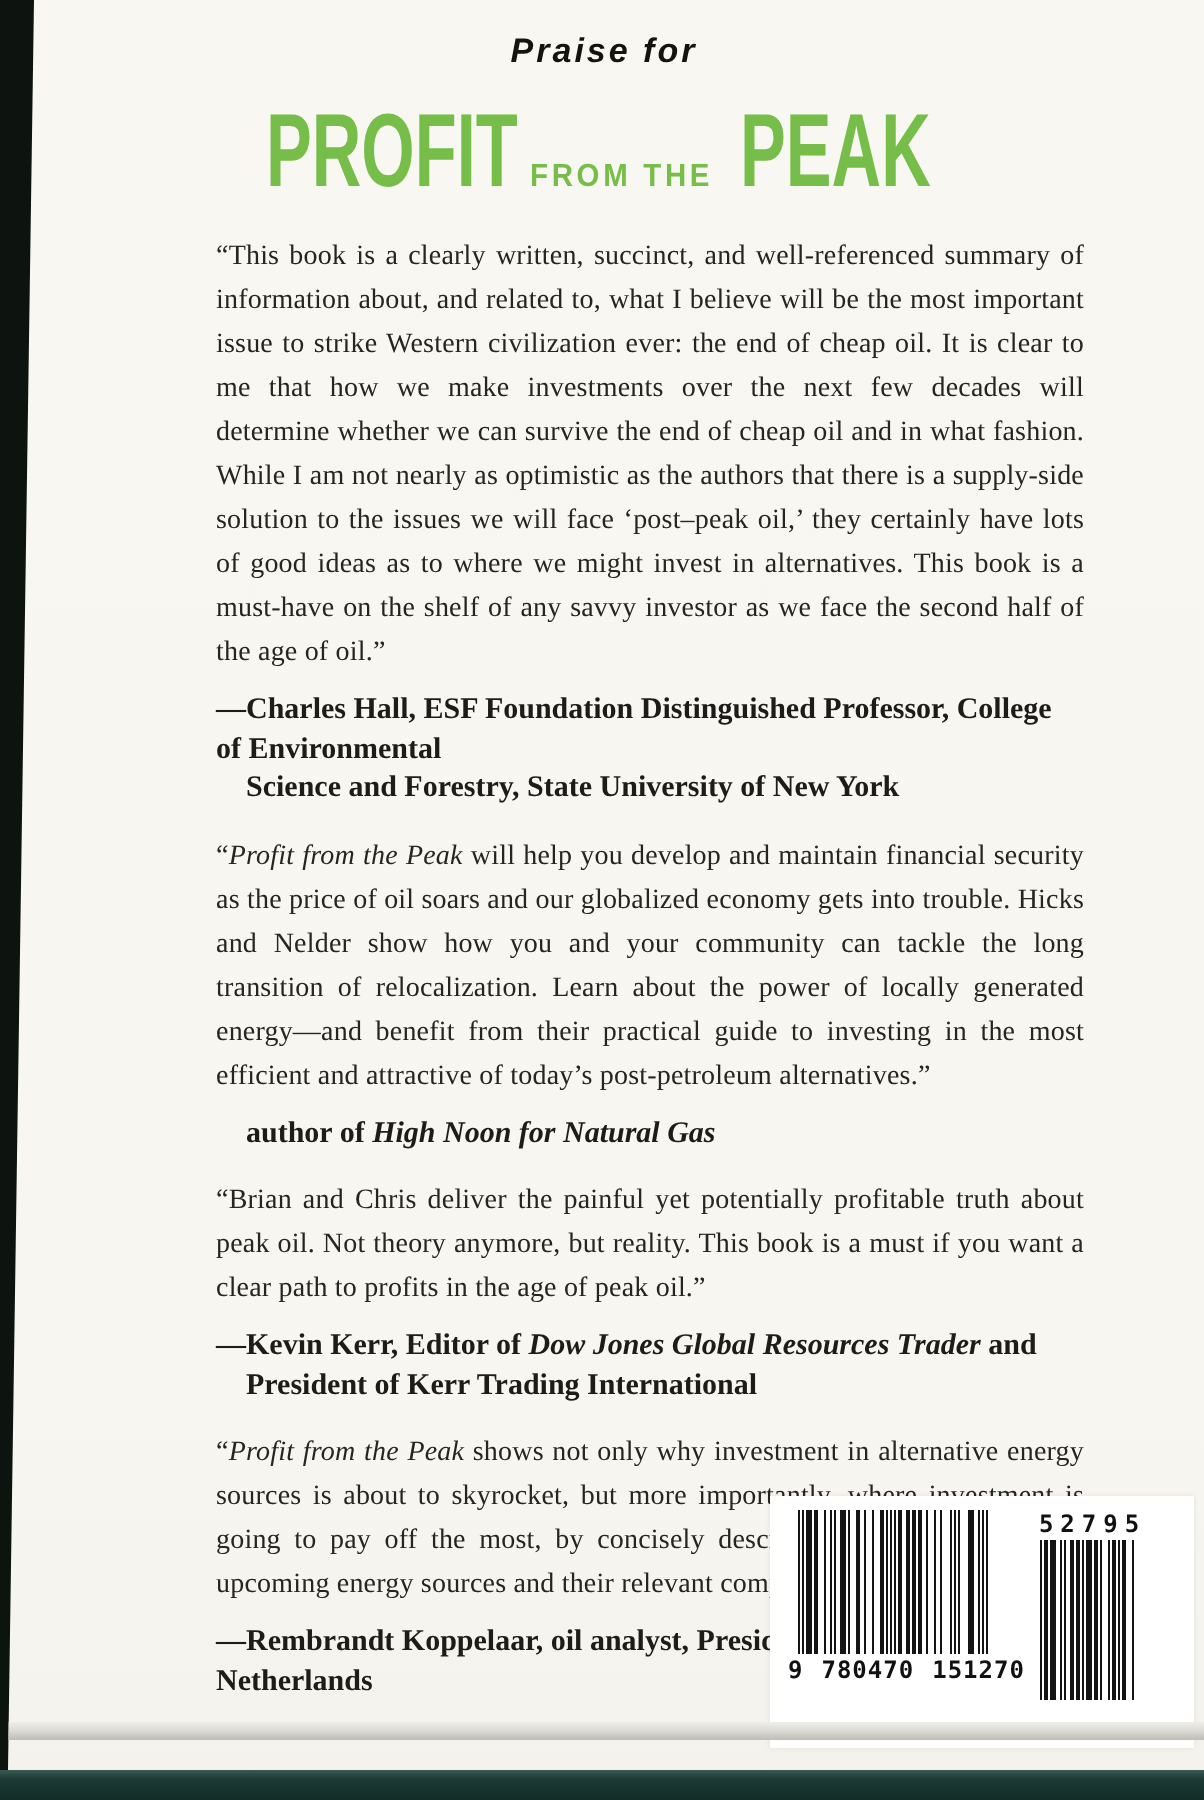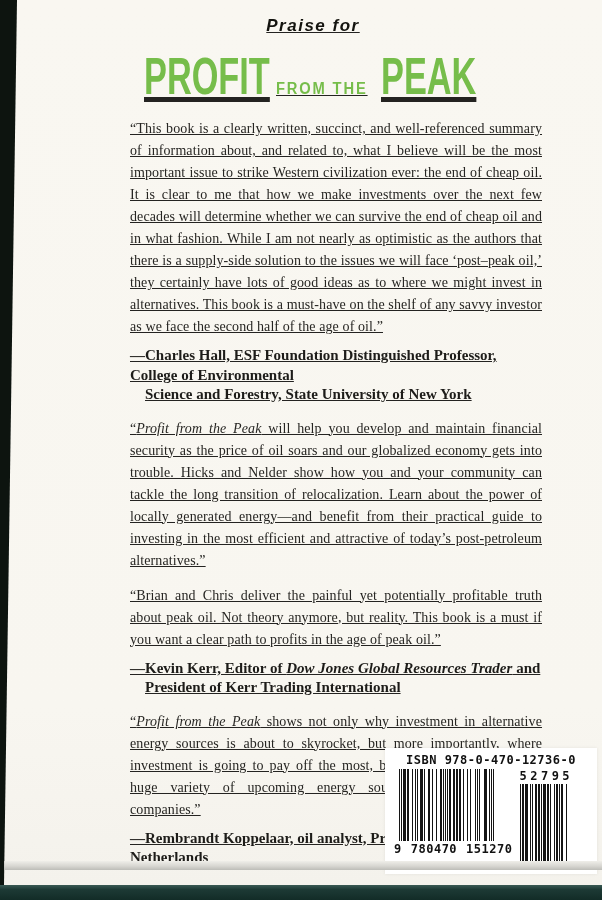--- a/index.html
+++ b/index.html
@@ -18,21 +18,21 @@
   
   .book {
     position:absolute; left:0; top:0; width:602px; height:885px;
     background:linear-gradient(180deg,#f9f7f1 0%, #f8f6f0 80%, #f4f2ec 100%);
     clip-path:polygon(17px 0, 602px 0, 602px 885px, 4px 885px);
   }
   .page-edge {
     position:absolute; left:4px; right:0; bottom:15px; height:9px;
     background:linear-gradient(180deg,#efeee9 0%, #d8d7d2 55%, #bdbdb8 100%);
   }
-  .content { padding:16px 60px 0 84px; color:#242321;text-decoration:underline; }
+  .content { padding:16px 60px 0 62px; color:#242321; }
 
   
   .praise {
     text-align:center;
     font-family:"Liberation Sans", sans-serif;
     font-weight:bold; font-style:italic;
     font-size:17px; letter-spacing:1.5px;
     color:#14140f;
   }
   .booktitle {
@@ -118,20 +118,21 @@
         <p class="quote-text"><span>“This book is a clearly written, succinct, and well-referenced summary of information about, and related to, what I believe will be the most important issue to strike Western civilization ever: the end of cheap oil. It is clear to me that how we make investments over the next few decades will determine whether we can survive the end of cheap oil and in what fashion. While I am not nearly as optimistic as the authors that there is a supply-side solution to the issues we will face ‘post–peak oil,’ they certainly have lots of good ideas as to where we might invest in alternatives. This book is a must-have on the shelf of any savvy investor as we face the second half of the age of oil.”</span></p>
         <div class="attribution">
           <div class="attr-line1"><span>—Charles Hall, ESF Foundation Distinguished Professor, College of Environmental</span></div>
           <div class="attr-line2"><span>Science and Forestry, State University of New York</span></div>
         </div>
       </div>
 
       <div class="quote-block">
         <p class="quote-text"><span>“</span><span class="it">Profit from the Peak</span><span> will help you develop and maintain financial security as the price of oil soars and our globalized economy gets into trouble. Hicks and Nelder show how you and your community can tackle the long transition of relocalization. Learn about the power of locally generated energy—and benefit from their practical guide to investing in the most efficient and attractive of today’s post-petroleum alternatives.”</span></p>
         <div class="attribution">
+          <div class="attr-line2"><span>author of </span><span class="it">High Noon for Natural Gas</span></div>
         </div>
       </div>
 
       <div class="quote-block">
         <p class="quote-text"><span>“Brian and Chris deliver the painful yet potentially profitable truth about peak oil. Not theory anymore, but reality.  This book is a must if you want a clear path to profits in the age of peak oil.”</span></p>
         <div class="attribution">
           <div class="attr-line1"><span>—Kevin Kerr, Editor of </span><span class="it">Dow Jones Global Resources Trader</span><span> and</span></div>
           <div class="attr-line2"><span>President of Kerr Trading International</span></div>
         </div>
       </div>
@@ -141,21 +142,20 @@
         <div class="attribution">
           <div class="attr-line1"><span>—Rembrandt Koppelaar, oil analyst, President of ASPO Netherlands</span></div>
 
         </div>
       </div>
 
     </section>
   </div>
 
   <div class="barcode-box">
-    <div class="isbn-label">ISBN 978-0-470-12736-0</div>
     <div class="bars-row">
       <div class="main-col">
         <div class="bars main-bars">
             <div class="m1"></div>
             <div class="m0"></div>
             <div class="m1"></div>
             <div class="m0"></div>
             <div class="m1"></div>
             <div class="m1"></div>
             <div class="m1"></div>

